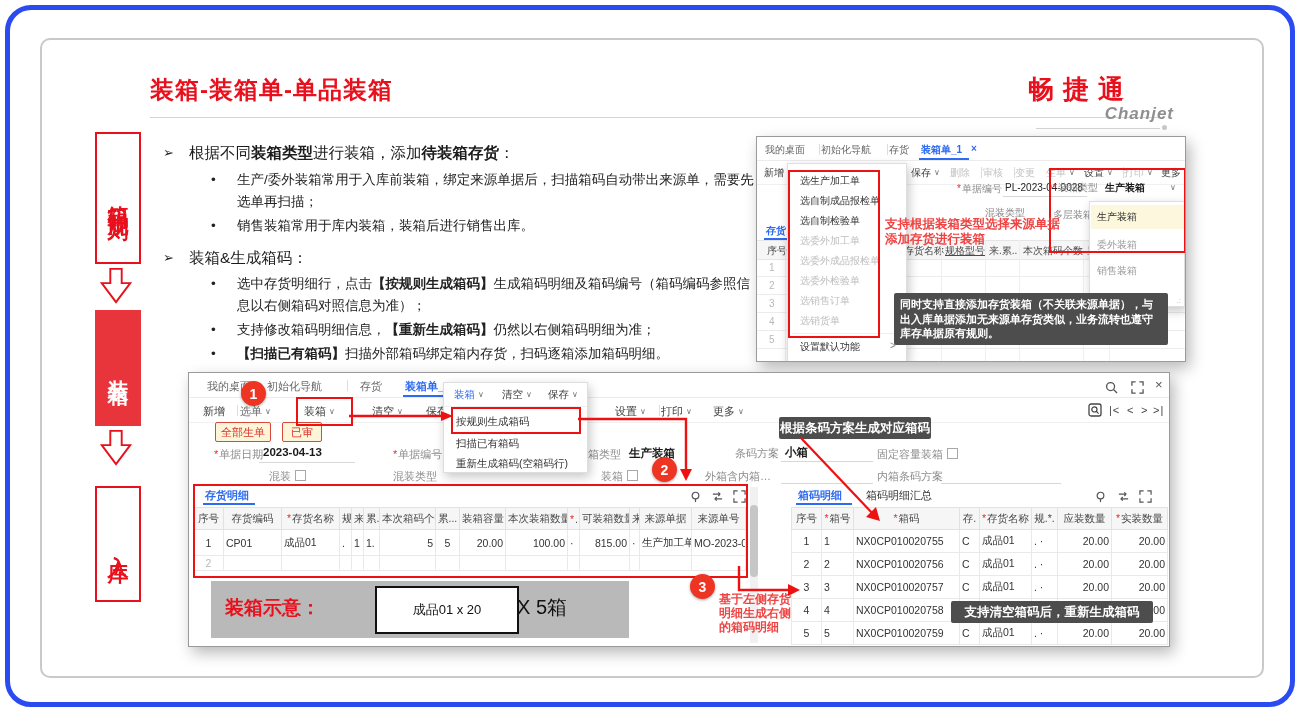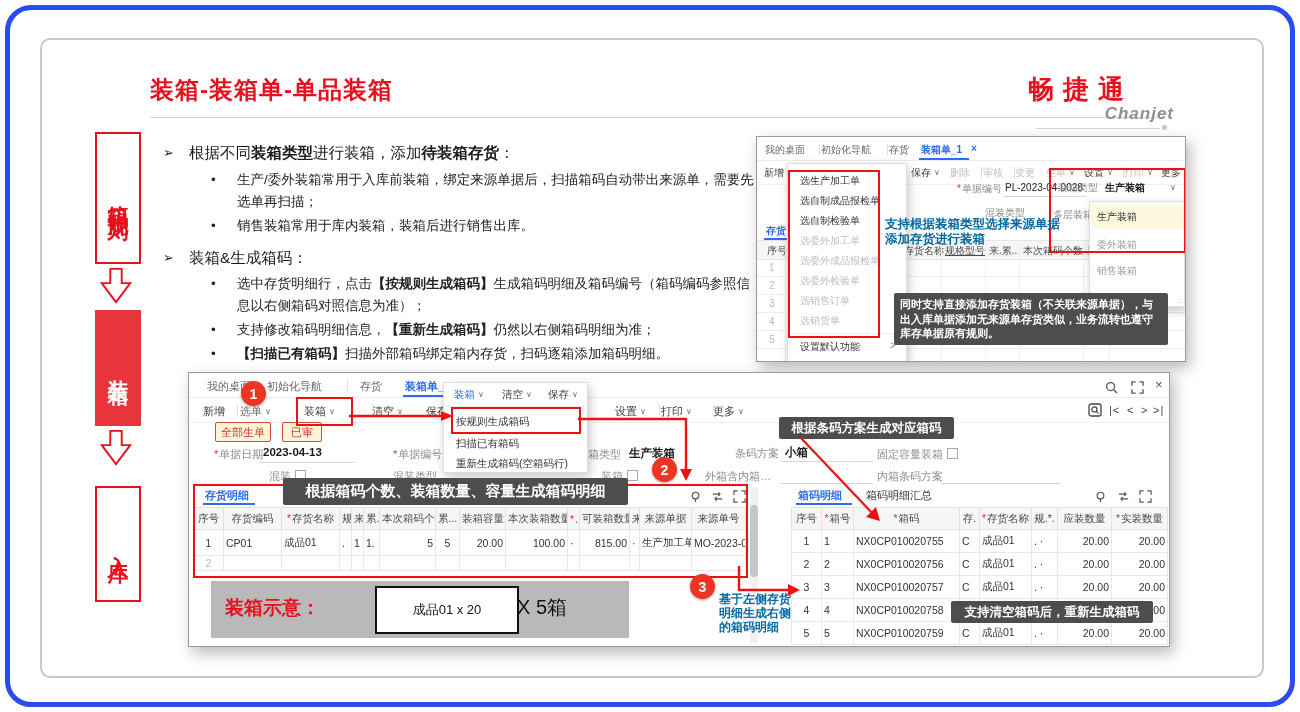--- a/index.html
+++ b/index.html
@@ -51,21 +51,21 @@
   table.grid th{background:#f6f6f6;font-weight:normal;color:#4a4a4a;border:1px solid #e2e2e2;padding:0 2px;height:21px;overflow:hidden;white-space:nowrap;}
   table.grid td{border:1px solid #e9e9e9;padding:0 2px;overflow:hidden;white-space:nowrap;background:#fff;}
   .num{text-align:right;}
   .ctr{text-align:center;}
   .gray{color:#b9b9b9;}
   .badge{position:absolute;background:#fdf5d8;border:1px solid #d9483b;color:#d9302c;font-size:11px;display:flex;align-items:center;justify-content:center;border-radius:2px;}
   .pager{font-size:11px;color:#444;letter-spacing:1px;}
   .grayannot{position:absolute;background:#b9b9b9;z-index:20;}
   .scroll{position:absolute;width:8px;background:#f1f1f1;}
   .thumb{position:absolute;width:8px;background:#c6c6c6;border-radius:4px;}
-  .rednote{position:absolute;color:#0369a1;font-weight:bold;font-size:12px;white-space:nowrap;z-index:45;}
+  .rednote{position:absolute;color:#ef4444;font-weight:bold;font-size:12px;white-space:nowrap;z-index:45;}
   .vsep{display:inline-block;width:1px;height:11px;background:#ddd;vertical-align:-1px;margin:0 6px;}
 </style>
 </head>
 <body>
 
 <div id="canvas">
   <div class="frame"></div>
   <div class="card"></div>
 
   <div class="abs title" style="left:150px;top:74px;">装箱-装箱单-单品装箱</div>
@@ -293,21 +293,21 @@
       <line x1="0" y1="7" x2="94" y2="7" stroke="#ee1111" stroke-width="2.4"></line>
         <polygon points="92,2 104,7 92,12" fill="#ee1111"></polygon>
     </svg>
     <svg class="arrow" style="left:388px;top:38px;" width="118" height="76" viewBox="0 0 118 76">
       <path d="M1 8 H109 V60" fill="none" stroke="#ee1111" stroke-width="2.4"></path>
         <polygon points="103,58 115,58 109,70" fill="#ee1111"></polygon>
     </svg>
     <div class="circle" style="left:52px;top:8px;">1</div>
     <div class="circle" style="left:463px;top:84px;">2</div>
 
-    <div class="tt" style="left:590px;top:44px;width:175px;height:22px;font-size:12.5px;">根据条码方案生成对应箱码</div>
+    <div class="tt" style="left:590px;top:44px;width:152px;height:22px;font-size:12.5px;">根据条码方案生成对应箱码</div>
     <svg class="arrow" style="left:605px;top:62px;" width="94" height="94" viewBox="0 0 94 94">
       <line x1="7" y1="3" x2="80" y2="80" stroke="#ee1111" stroke-width="2.2"></line>
         <polygon points="72,82 86,86 82,72" fill="#ee1111"></polygon>
     </svg>
 
     <span class="abs tabtxt on" style="left:16px;top:115px;">存货明细</span>
     <div class="bline" style="left:14px;top:130px;width:52px;"></div>
     <svg class="abs" style="left:500px;top:117px;" width="13" height="13" viewBox="0 0 14 14">
         <circle cx="7" cy="6" r="3.6" fill="none" stroke="#555" stroke-width="1.3"></circle>
         <line x1="7" y1="9.6" x2="7" y2="13" stroke="#555" stroke-width="1.3"></line>
@@ -384,21 +384,20 @@
         <td></td>
             <td></td>
         <td></td>
             <td></td>
         <td></td>
             <td></td>
       </tr>
     </tbody>
       </table>
     <div class="redbox" style="left:4px;top:111px;width:551px;height:90px;"></div>
-    <div class="tt" style="left:94px;top:105px;width:345px;height:27px;font-size:15px;">根据箱码个数、装箱数量、容量生成箱码明细</div>
 
     <div class="scroll" style="left:561px;top:114px;height:156px;"></div>
     <div class="thumb" style="left:561px;top:132px;height:72px;"></div>
 
     <div class="grayannot" style="left:22px;top:208px;width:418px;height:57px;">
       <span class="abs" style="left:14px;top:14px;font-size:19px;font-weight:bold;color:#e8101c;">装箱示意：</span>
       <div class="abs" style="left:164px;top:5px;width:140px;height:44px;background:#fff;border:2.5px solid #111;display:flex;align-items:center;justify-content:center;font-size:13px;color:#111;">成品01  x 20</div>
       <span class="abs" style="left:306px;top:13px;font-size:20px;color:#111;">X 5箱</span>
     </div>
 

